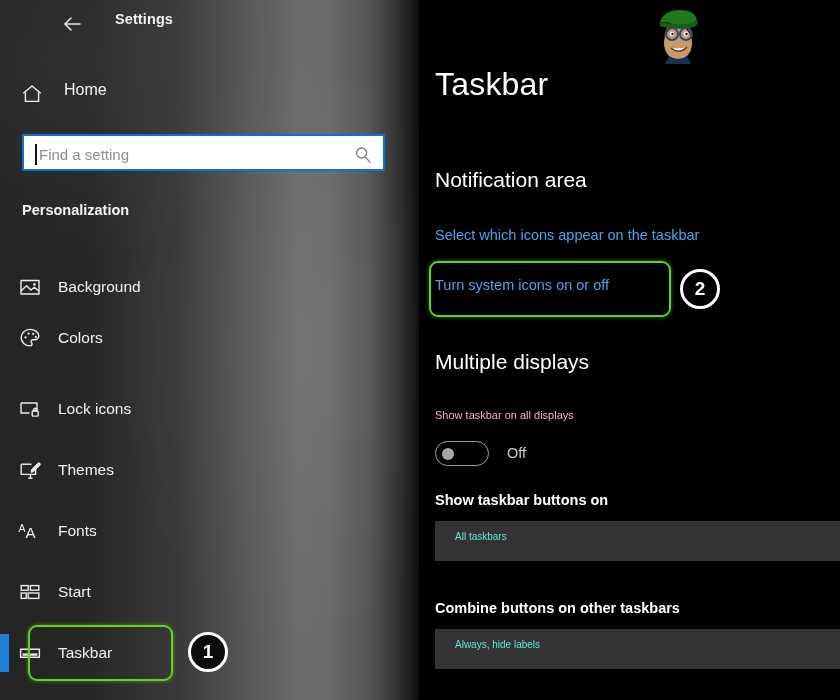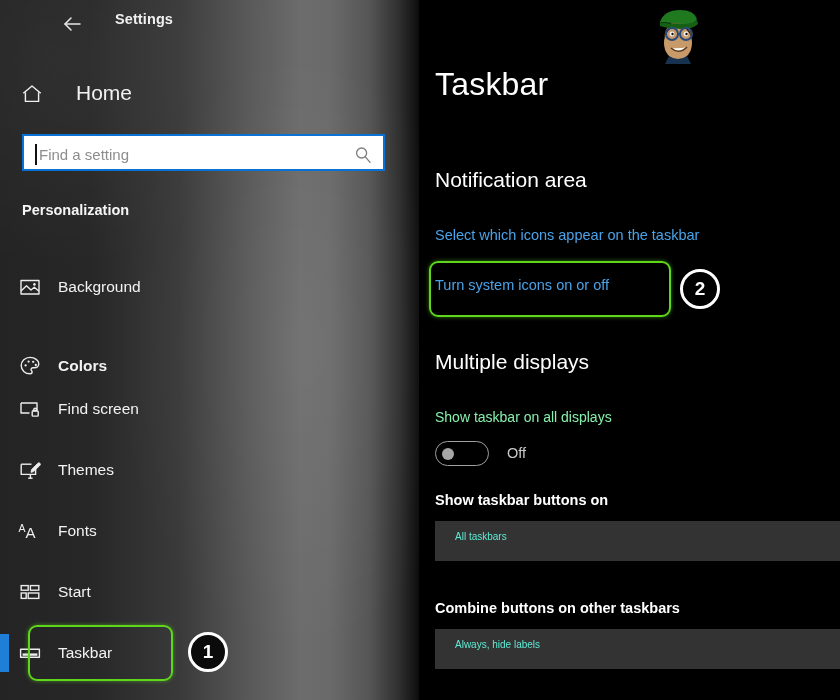--- a/index.html
+++ b/index.html
@@ -41,22 +41,22 @@
     display:flex; align-items:center; justify-content:center;
   }
   .title-text {
     position:absolute; left:78px; top:11px;
     font-size:14.5px; color:#f0f0f0; font-weight:600; letter-spacing:.1px;
   }
 
   .home-row { position:absolute; left:0; top:76px; width:419px; height:36px; }
   .home-icon { position:absolute; left:20px; top:6px; width:24px; height:24px; }
   .home-label {
-    position:absolute; left:76px; top:5px;
-    font-size:21px; color:#f2f2f2; font-weight:400;
+    position:absolute; left:64px; top:5px;
+    font-size:16px; color:#f2f2f2; font-weight:400;
   }
 
   
   #search-box {
     position:absolute; left:22px; top:134px; width:363px; height:37px;
     background:#ffffff; border:2px solid #0a72d4;padding-left:21px;
   }
   #search-caret {
     position:absolute; left:11px; top:8px; width:1.5px; height:21px; background:#111;
   }
@@ -119,21 +119,21 @@
   .panel-link {
     position:absolute; left:16px;
     font-size:14.5px; color:#4aa3e8; font-weight:400; white-space:nowrap;
   }
   .panel-label {
     position:absolute; left:16px;
     font-size:14.5px; color:#ffffff; font-weight:600;
   }
   .panel-label-dim {
     position:absolute; left:16px;
-    font-size:14px; color:#86efac; font-weight:400;
+    font-size:11px; color:#f9a8d4; font-weight:400;
   }
   .toggle {
     position:absolute; width:54px; height:25px;
     border:1.6px solid #a0a0a0; border-radius:13px; background:transparent;
   }
   .toggle-knob {
     position:absolute; left:6px; top:6px; width:12px; height:12px;
     border-radius:50%; background:#a6a6a6;
   }
   .toggle-state {
@@ -193,21 +193,21 @@
       <div class="nav-icon">
         <svg width="24" height="24" viewBox="0 0 24 24" fill="none" stroke="#ededed" stroke-width="1.4" stroke-linejoin="round">
           <rect x="3" y="5.5" width="18" height="13.5"></rect>
           <path d="M3 16 L8.5 10.8 L13 15 L16.3 12.2 L21 16.2"></path>
           <circle cx="16.4" cy="9.4" r="1.3" fill="#ededed" stroke="none"></circle>
         </svg>
       </div>
       <div class="nav-label">Background</div>
     </div>
 
-    <div class="nav-item" style="top:344px;font-weight:bold;">
+    <div class="nav-item" style="top:316px;">
       <div class="nav-icon">
         <svg width="24" height="24" viewBox="0 0 24 24" fill="none" stroke="#ededed" stroke-width="1.4" stroke-linejoin="round">
           <path d="M12 3.4c-4.9 0-8.8 3.6-8.8 8.2 0 4.6 3.9 8.2 8.8 8.2 1.3 0 2.1-.8 2.1-1.8 0-.5-.2-.9-.5-1.2-.3-.3-.5-.7-.5-1.2 0-1 .8-1.8 1.9-1.8h1.5c2.4 0 4.3-1.8 4.3-4C20.8 6.4 16.9 3.4 12 3.4z"></path>
           <circle cx="7.6" cy="11.4" r="1.15" fill="#ededed" stroke="none"></circle>
           <circle cx="10.6" cy="7.6" r="1.15" fill="#ededed" stroke="none"></circle>
           <circle cx="15.2" cy="7.8" r="1.15" fill="#ededed" stroke="none"></circle>
           <circle cx="17.8" cy="11" r="1.15" fill="#ededed" stroke="none"></circle>
         </svg>
       </div>
       <div class="nav-label">Colors</div>
@@ -215,21 +215,21 @@
 
     <div class="nav-item" style="top:387px;">
       <div class="nav-icon">
         <svg width="24" height="24" viewBox="0 0 24 24" fill="none" stroke="#ededed" stroke-width="1.4" stroke-linejoin="round">
           <path d="M3 6 H19 V13.5 H14.5"></path>
           <path d="M3 6 V16 H11.5"></path>
           <rect x="14.2" y="14.1" width="6" height="5" rx="0.7"></rect>
           <path d="M15.8 14.1 v-1.5 a1.4 1.4 0 0 1 2.8 0 v1.5"></path>
         </svg>
       </div>
-      <div class="nav-label">Find screen</div>
+      <div class="nav-label">Lock icons</div>
     </div>
 
     <div class="nav-item" style="top:448px;">
       <div class="nav-icon">
         <svg width="24" height="24" viewBox="0 0 24 24" fill="none" stroke="#ededed" stroke-width="1.4" stroke-linejoin="round">
           <path d="M3.2 6.2 H13.5"></path>
           <path d="M3.2 6.2 V16.4 H17.6 V10.6"></path>
           <path d="M10.2 20.2 H14.6"></path>
           <path d="M12.4 16.4 V20.2"></path>
           <path d="M13.6 11.6 L19.9 5.3 a1.4 1.4 0 0 1 2 2 L15.6 13.6 l-2.6.7 z" fill="#ededed" stroke="#ededed" stroke-width="1"></path>

